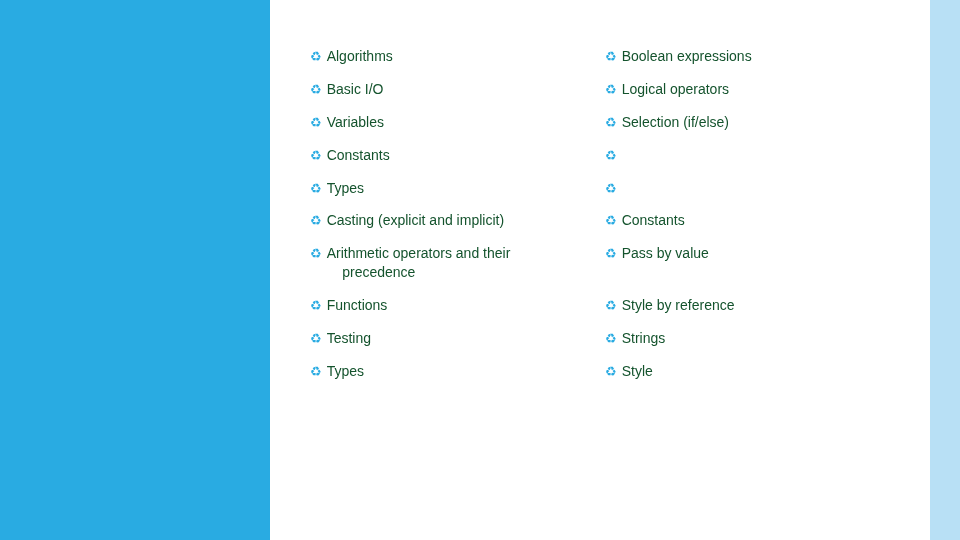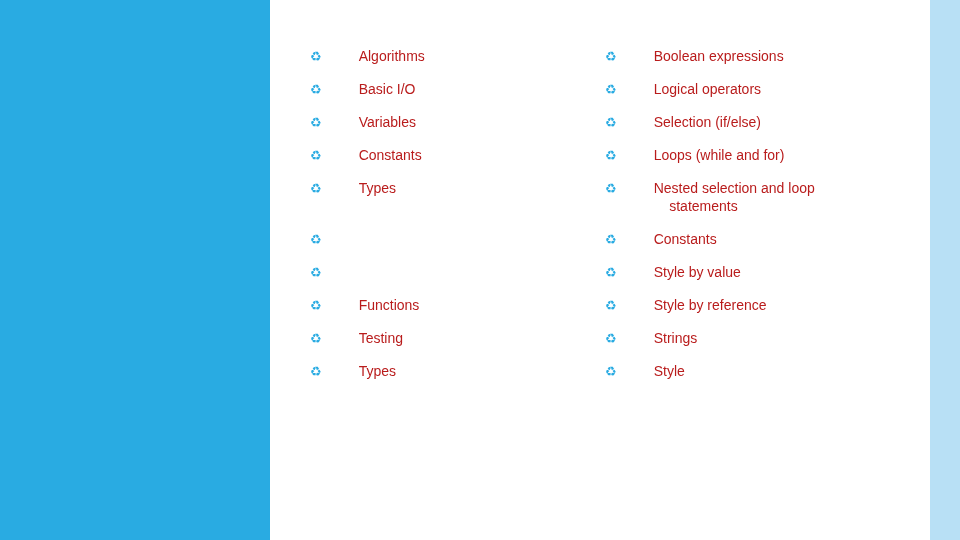--- a/index.html
+++ b/index.html
@@ -52,22 +52,21 @@
 
     .topic-item .icon {
       color: #29abe2;
       font-size: 14px;
       margin-right: 6px;
       flex-shrink: 0;
       margin-top: 1px;
     }
 
     .topic-item .text {
-      color: #b91c1c;
-      margin-left: 32px;
+      color: #14532d;
     }
 
     .right-accent {
       width: 30px;
       height: 540px;
       background: #b8e0f5;
       flex-shrink: 0;
     }
   </style>
 </head>
@@ -104,43 +103,43 @@
     <div class="topic-item">
       <span class="icon" style="color:#29abe2; font-size:13px; margin-right:5px;">♻</span>
       <span class="text">Selection (if/else)</span>
     </div>
     <div class="topic-item">
       <span class="icon" style="color:#29abe2; font-size:13px; margin-right:5px;">♻</span>
       <span class="text">Constants</span>
     </div>
     <div class="topic-item">
       <span class="icon" style="color:#29abe2; font-size:13px; margin-right:5px;">♻</span>
-      <span class="text">Loops (while and for)</span>
     </div>
     <div class="topic-item">
       <span class="icon" style="color:#29abe2; font-size:13px; margin-right:5px;">♻</span>
       <span class="text">Types</span>
     </div>
     <div class="topic-item">
       <span class="icon" style="color:#29abe2; font-size:13px; margin-right:5px;">♻</span>
-      <span class="text">Nested selection and loop<br>&nbsp;&nbsp;&nbsp;&nbsp;statements</span>
     </div>
     <div class="topic-item">
       <span class="icon" style="color:#29abe2; font-size:13px; margin-right:5px;">♻</span>
+      <span class="text">Casting (explicit and implicit)</span>
     </div>
     <div class="topic-item">
       <span class="icon" style="color:#29abe2; font-size:13px; margin-right:5px;">♻</span>
       <span class="text">Constants</span>
     </div>
     <div class="topic-item">
       <span class="icon" style="color:#29abe2; font-size:13px; margin-right:5px;">♻</span>
+      <span class="text">Arithmetic operators and their<br>&nbsp;&nbsp;&nbsp;&nbsp;precedence</span>
     </div>
     <div class="topic-item">
       <span class="icon" style="color:#29abe2; font-size:13px; margin-right:5px;">♻</span>
-      <span class="text">Style by value</span>
+      <span class="text">Pass by value</span>
     </div>
     <div class="topic-item">
       <span class="icon" style="color:#29abe2; font-size:13px; margin-right:5px;">♻</span>
       <span class="text">Functions</span>
     </div>
     <div class="topic-item">
       <span class="icon" style="color:#29abe2; font-size:13px; margin-right:5px;">♻</span>
       <span class="text">Style by reference</span>
     </div>
     <div class="topic-item">

